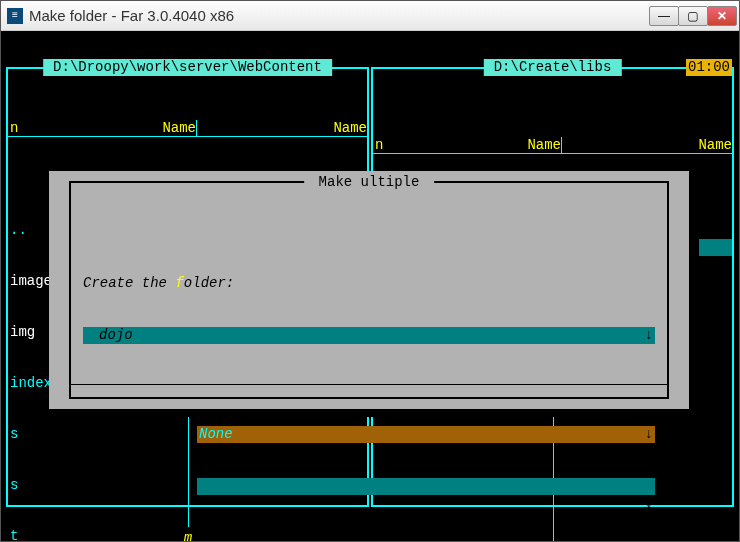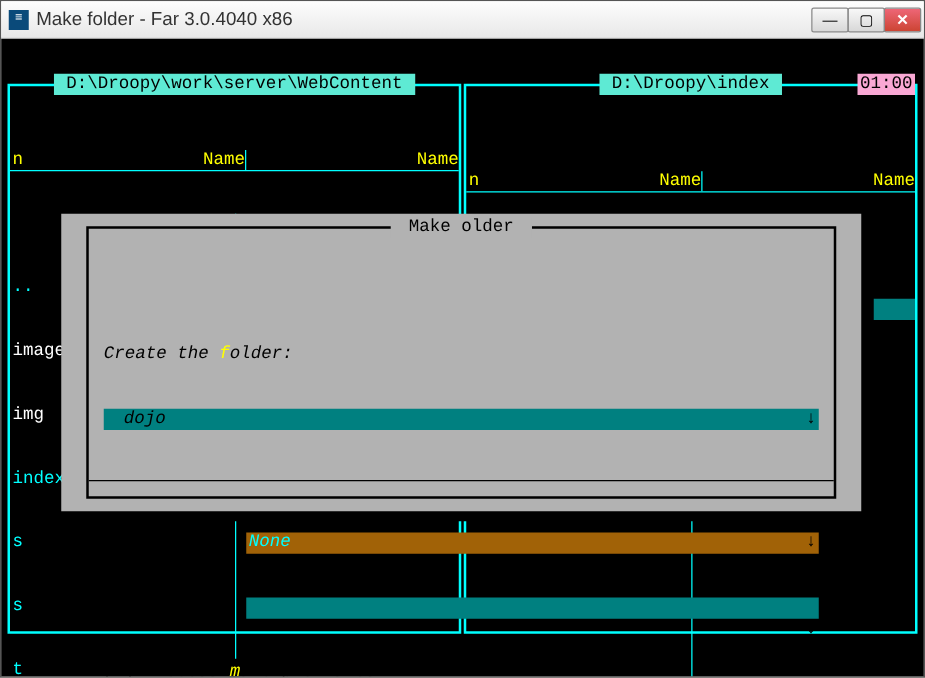--- a/index.html
+++ b/index.html
@@ -66,21 +66,21 @@
     white-space: pre;
   }
   .panels { display: flex; height: 440px; }
   .panel { flex: 1; border: 2px double #0ff; position: relative; margin: 0 1px; }
   .panel-title {
     position: absolute; top: -10px; left: 50%; transform: translateX(-50%);
     background: #5eead4; color: #000; padding: 0 2px;
   }
   .panel-clock {
     position: absolute; top: -10px; right: 0;
-    background: #f9a8d4; color: #000; padding: 0 2px;
+    background: #eab308; color: #000; padding: 0 2px;
   }
   .col-headers {
     display: flex; color: #ff0;
     border-bottom: 1px solid #0ff;
     height: 17px;
   }
   .col-headers .n { width: 18px; text-align: left; padding-left: 2px; }
   .col-headers .nm { flex: 1; text-align: right; }
   .col-headers .sep { width: 1px; background: #0ff; }
   .panel-body { position: relative; height: 356px; }
@@ -179,21 +179,21 @@
           <div class="row">s</div>
           <div class="row">s</div>
           <div class="row">t</div>
         </div>
         
         
       </div>
 
       
       <div class="panel">
-        <span class="panel-title"> D:\Droopy\index </span>
+        <span class="panel-title"> D:\Create\libs </span>
         <span class="panel-clock">01:00</span>
         <div class="col-headers">
           <span class="n">n</span>
           <span class="nm">Name</span>
           <span class="sep"></span>
           <span class="nm">Name</span>
         </div>
         <div class="panel-body">
           <div class="panel-vline"></div>
           <div class="row sel">..</div>
@@ -205,21 +205,21 @@
     </div>
 
     
 
     
 
     
     <div class="dialog-shadow"></div>
     <div class="dialog">
       <div class="dialog-inner">
-        <span class="dialog-title"> Make older </span>
+        <span class="dialog-title"> Make ultiple </span>
         <div class="dlg-body">
           <div class="dlg-row">
             <span class="dlg-label"><span>Create the </span><span class="hot">f</span><span>older:</span></span>
           </div>
           <div class="dlg-row">
             <div class="dlg-input">
               <span>dojo</span>
               <span class="dlg-arrow">↓</span>
             </div>
           </div>

